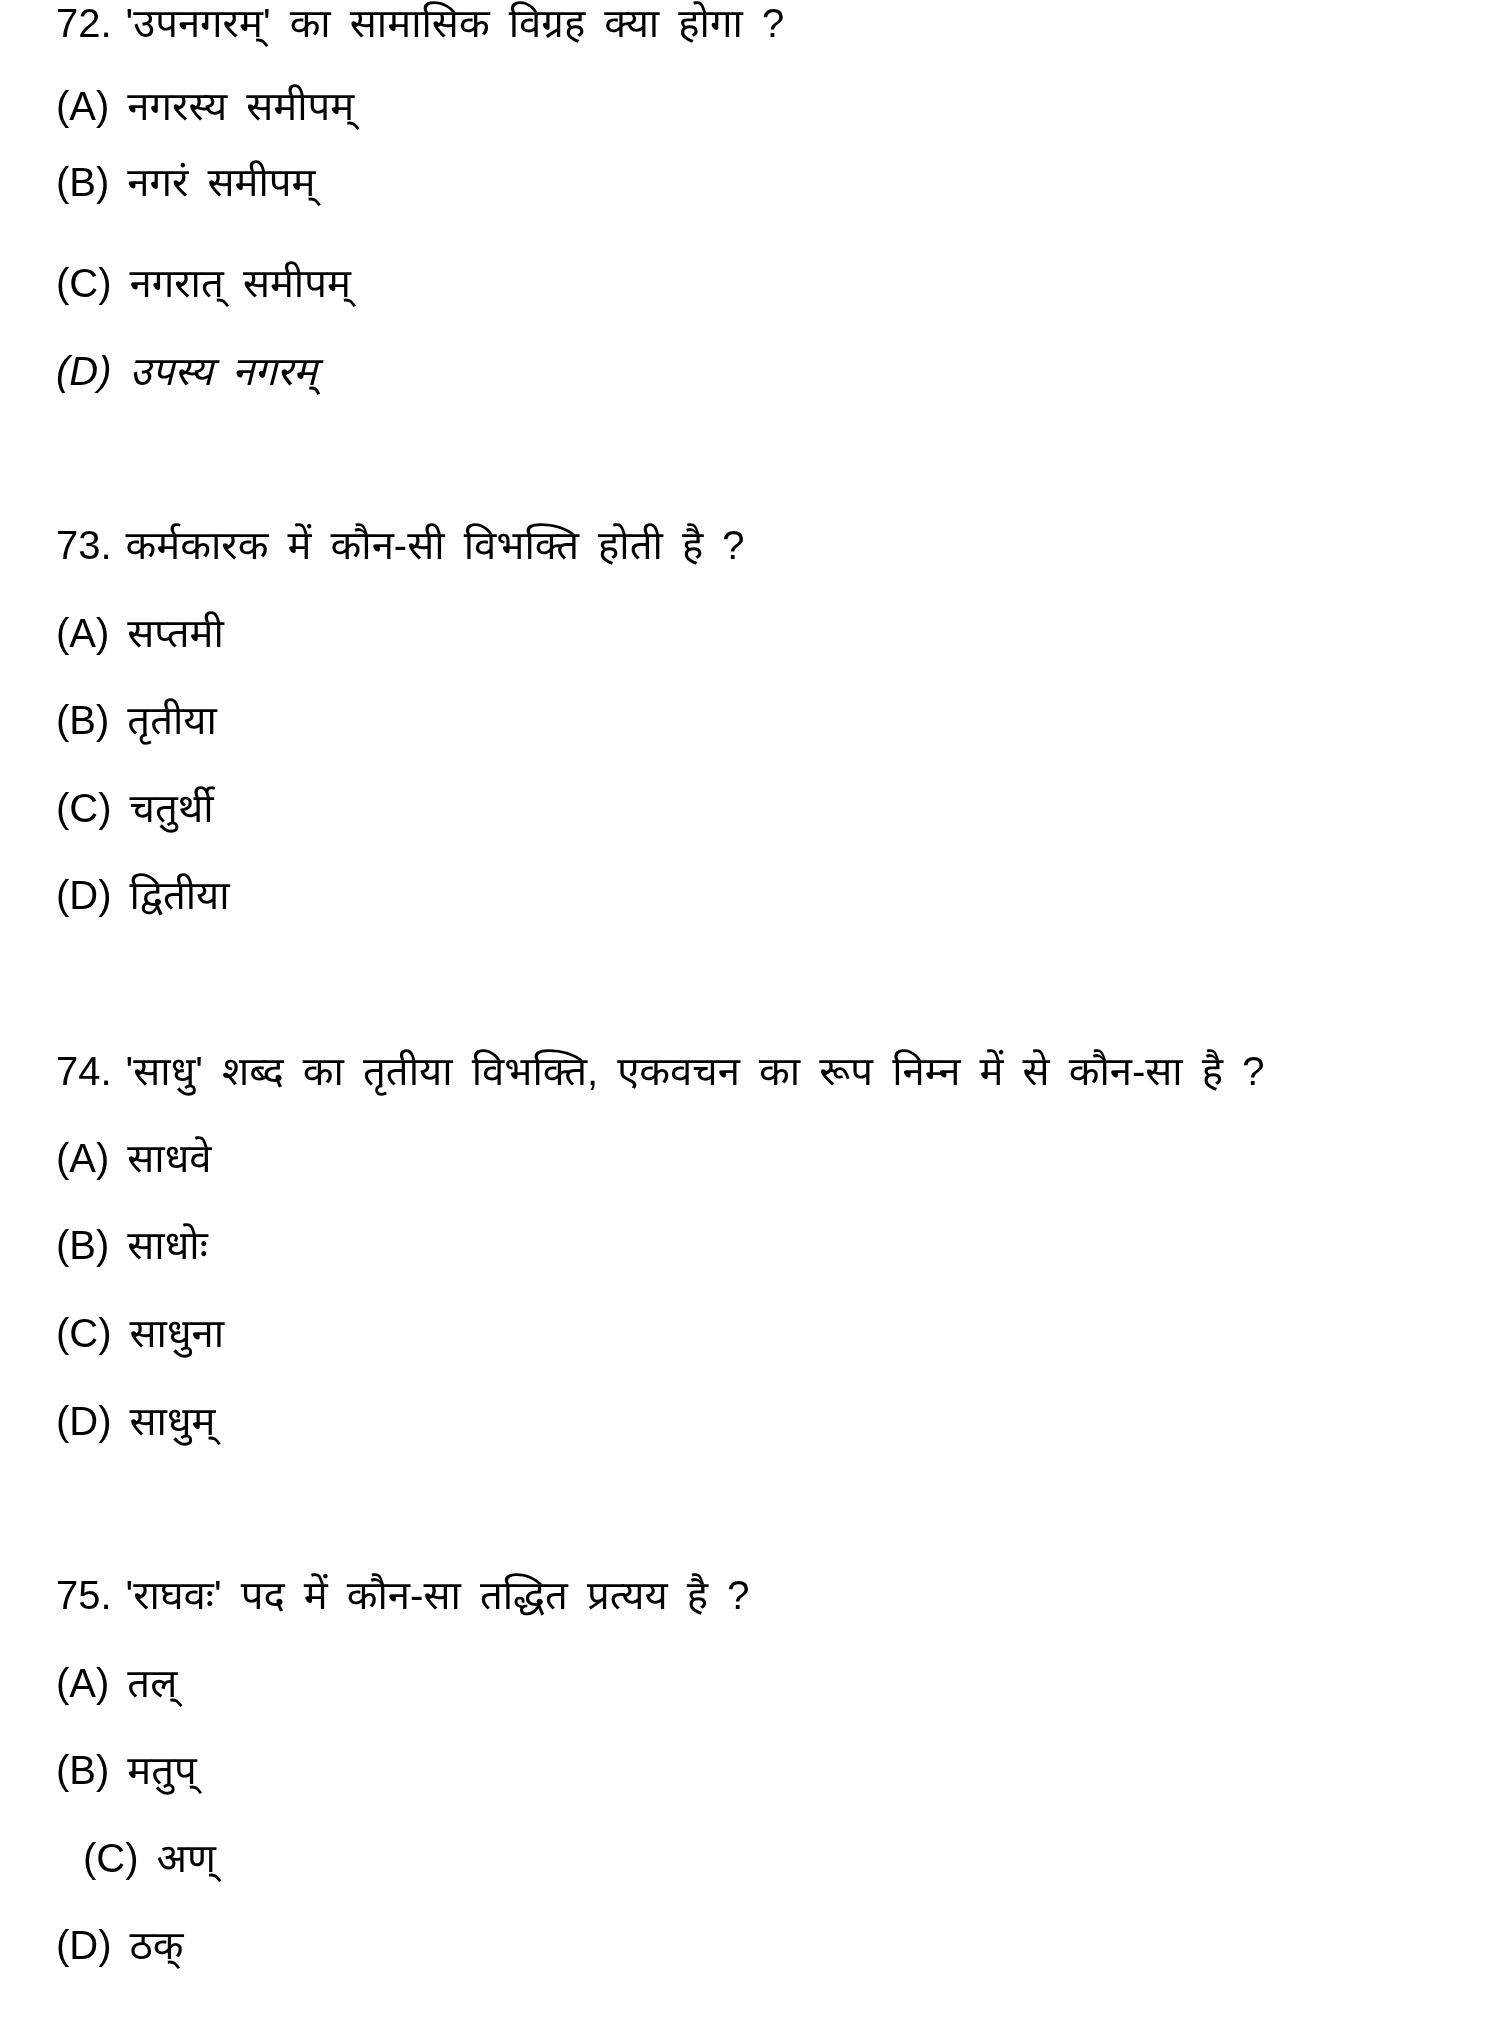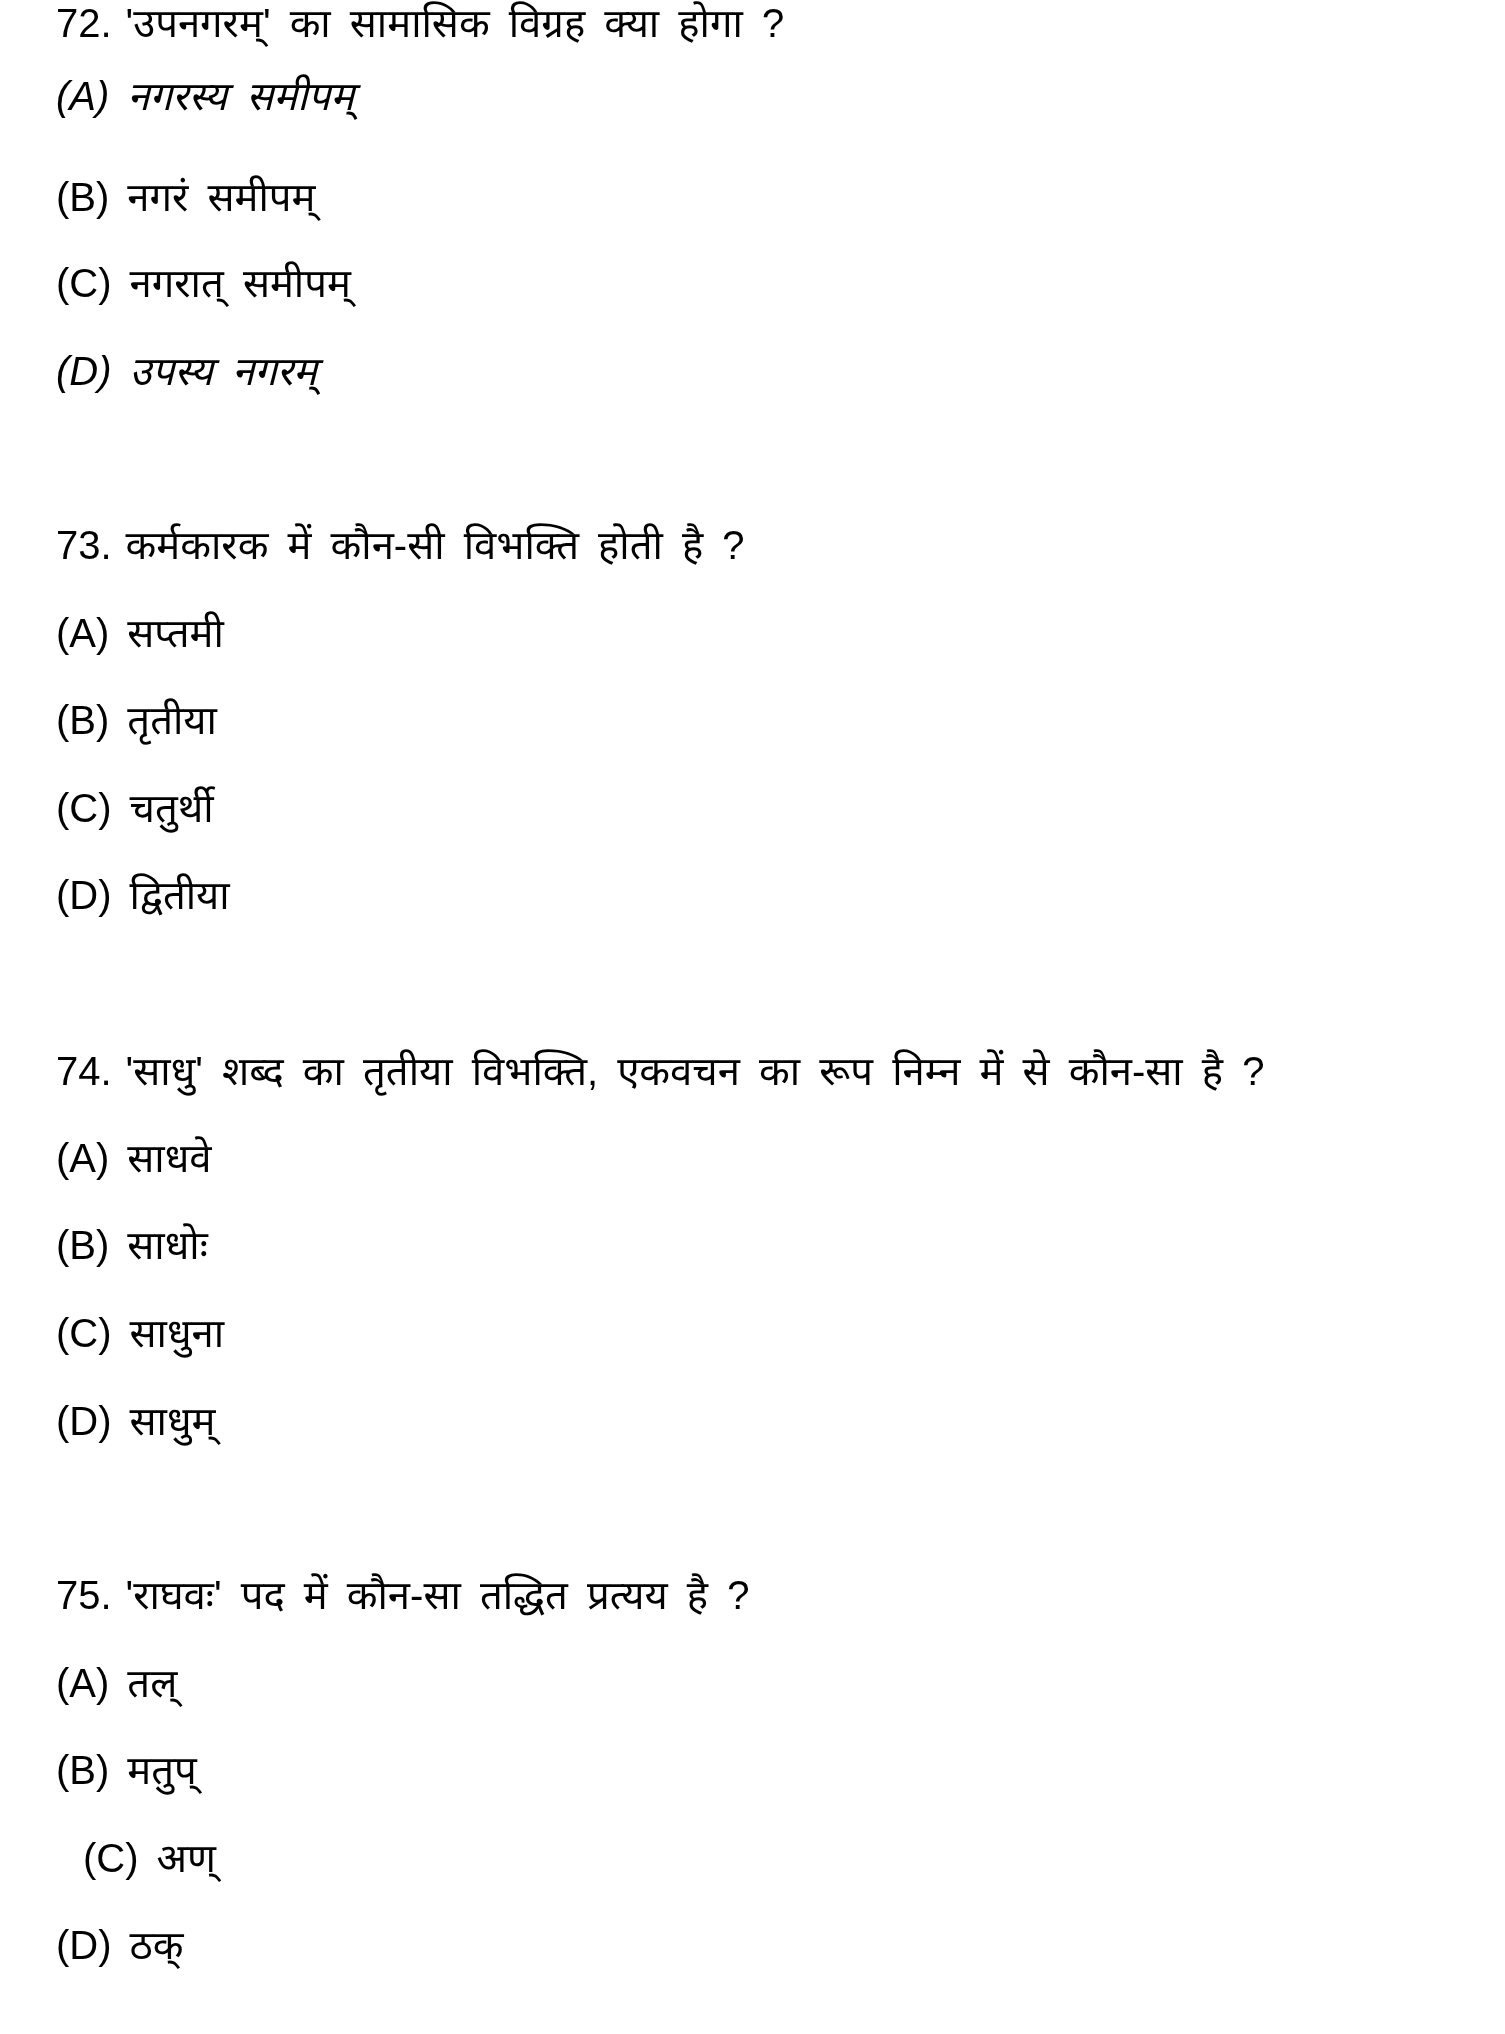--- a/index.html
+++ b/index.html
@@ -41,24 +41,24 @@
   </style>
 </head>
 <body>
 
 <div class="page">
 
   <div>
     <div class="line" style="top:-7px;">
       <span class="qnum">72.</span><span>'उपनगरम्' का सामासिक विग्रह क्या होगा ?</span>
     </div>
-    <div class="line" style="top:66px;font-style:italic;">
+    <div class="line" style="top:76px;">
       <span class="opt-label">(A)</span><span>नगरस्य समीपम्</span>
     </div>
-    <div class="line" style="top:167px;text-align:right;">
+    <div class="line" style="top:152px;text-align:right;">
       <span class="opt-label">(B)</span><span>नगरं समीपम्</span>
     </div>
     <div class="line" style="top:253px;">
       <span class="opt-label">(C)</span><span>नगरात् समीपम्</span>
     </div>
     <div class="line" style="top:341px;font-style:italic;">
       <span class="opt-label">(D)</span><span>उपस्य नगरम्</span>
     </div>
   </div>
 

